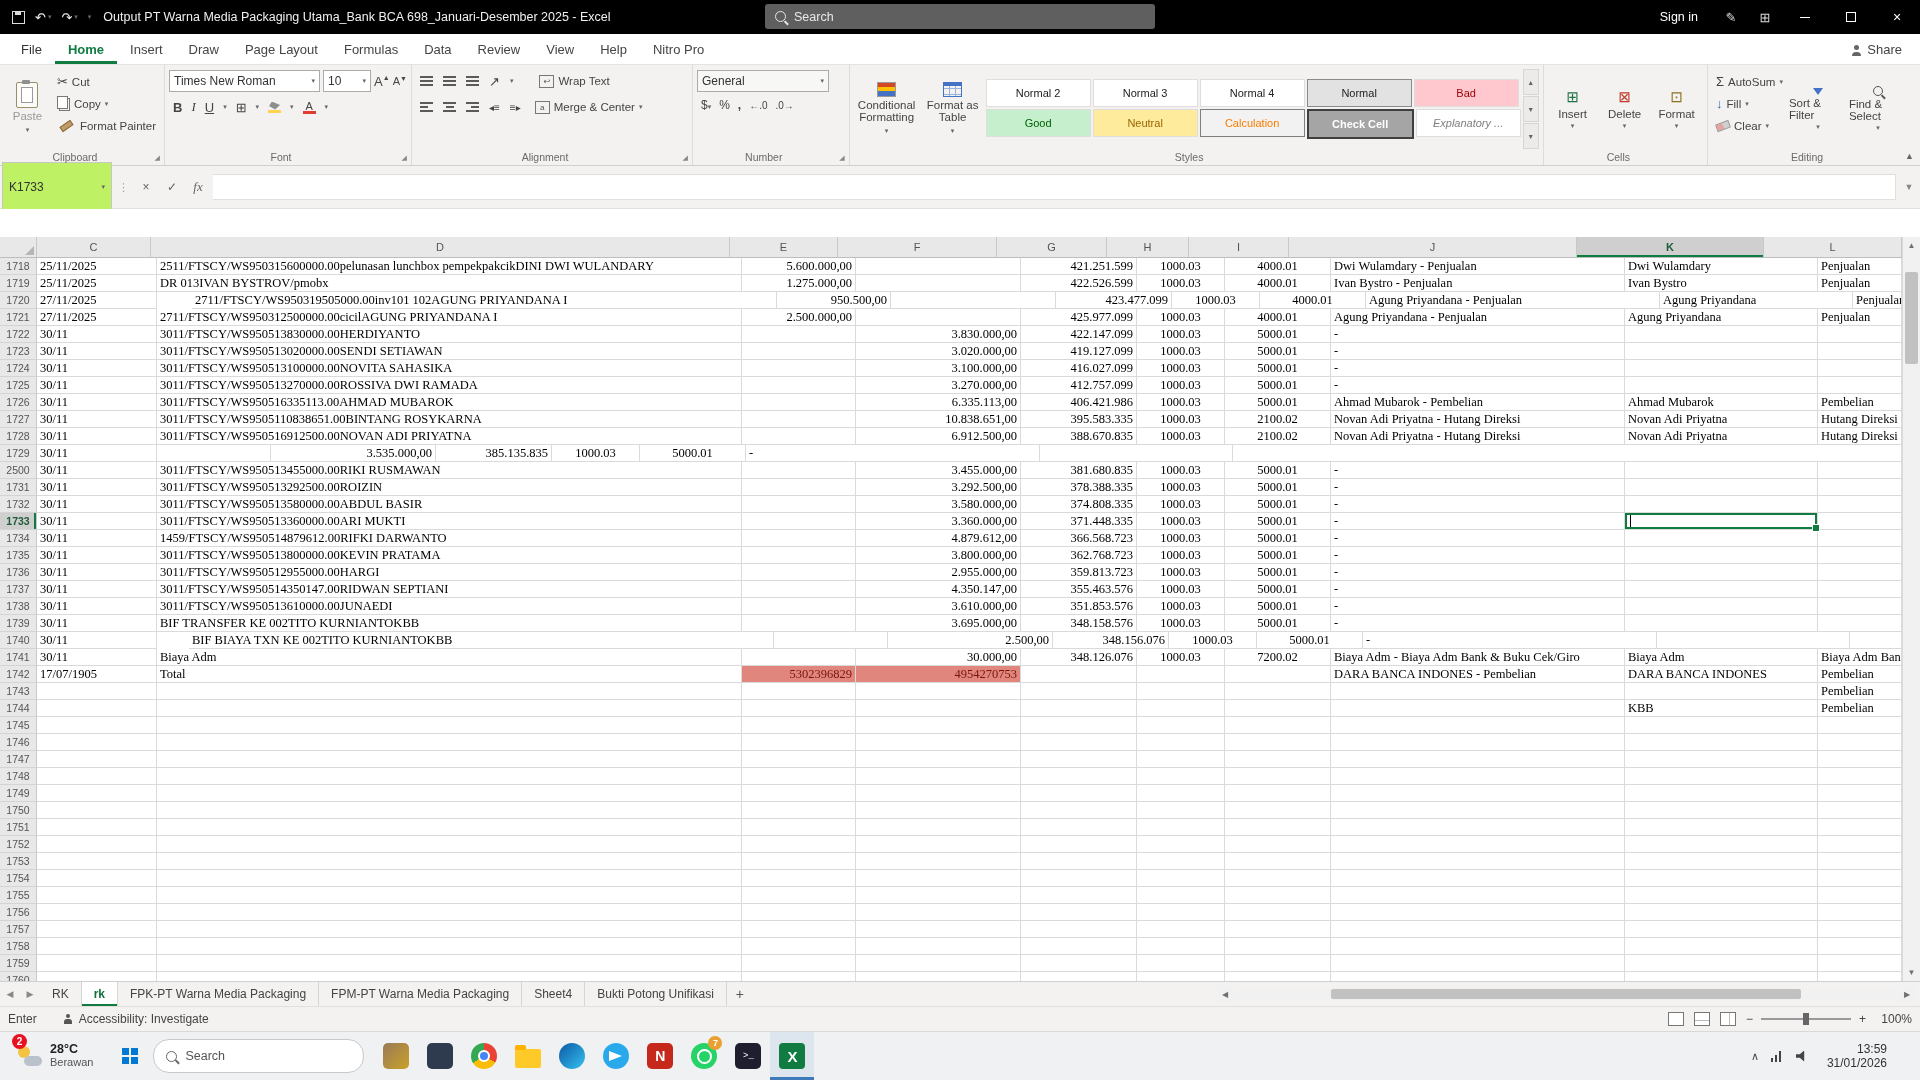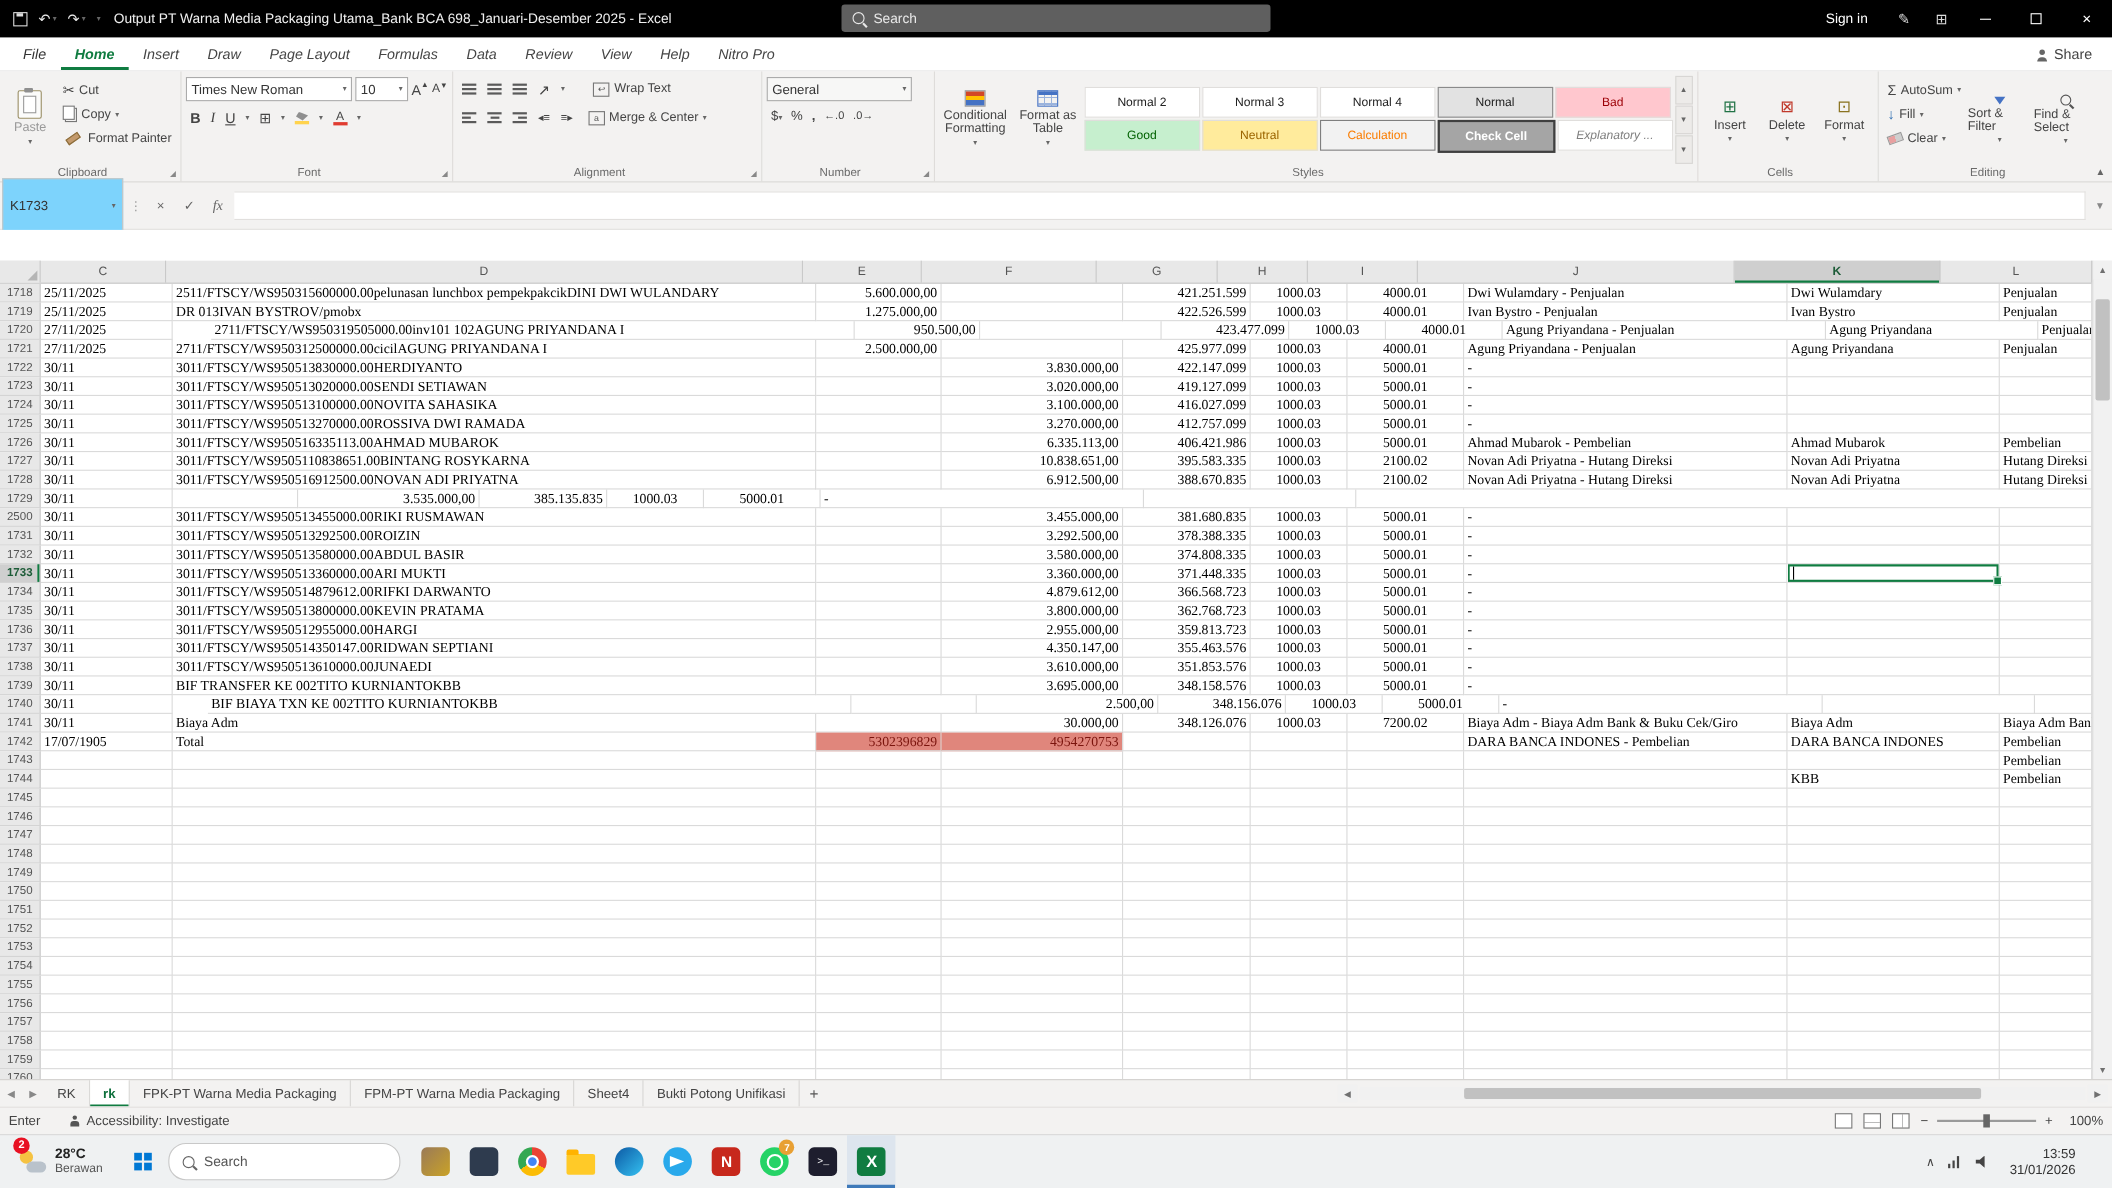--- a/index.html
+++ b/index.html
@@ -20,21 +20,21 @@
   .tb-right{margin-left:auto;display:flex;align-items:center;height:100%;}
   .signin{font-size:12.5px;color:#fff;padding:0 16px;}
   .tb-ic{width:34px;text-align:center;font-size:13px;color:#ddd;}
   .winbtn{width:46px;height:34px;display:grid;place-items:center;color:#fff;font-size:14px;}
   .win-min{width:10px;height:1px;background:#fff;}
   .win-rest{width:8px;height:8px;border:1px solid #fff;position:relative;background:#000;}
   .win-rest::before{content:'';position:absolute;top:-3px;left:2px;width:8px;height:8px;border:1px solid #fff;z-index:-1;}
 
   
   .ribbontabs{height:30px;background:#fff;display:flex;align-items:stretch;padding-left:8px;flex:none;border-bottom:1px solid #e3e3e3;}
-  .rtab{padding:0 13px;font-size:13px;color:#444;display:flex;align-items:center;font-style:italic;}
+  .rtab{padding:0 13px;font-size:13px;color:#444;display:flex;align-items:center;}
   .rtab.file{color:#333;font-weight:400;}
   .rtab.active{color:#107C41;font-weight:700;box-shadow:inset 0 -3px 0 #107C41;}
   .share{margin-left:auto;display:flex;align-items:center;gap:6px;padding:0 18px;font-size:13px;color:#444;}
   .ic-person{width:9px;height:9px;position:relative;}
   .ic-person::before{content:'';position:absolute;top:0;left:2px;width:5px;height:5px;border-radius:50%;background:#666;}
   .ic-person::after{content:'';position:absolute;bottom:-2px;left:0;width:9px;height:4px;border-radius:4px 4px 0 0;background:#666;}
 
   
   .ribbon{height:100px;background:#F3F2F1;display:flex;flex:none;border-bottom:1px solid #D2D0CE;font-size:11.5px;color:#444;}
   .rgroup{position:relative;border-right:1px solid #DEDCDA;padding:4px 4px 16px 4px;display:flex;gap:2px;}
@@ -84,21 +84,21 @@
   .ins{color:#217346;font-size:15px;} .del{color:#C0392B;font-size:15px;} .fmt{color:#8a7320;font-size:15px;}
   .editcol{display:flex;flex-direction:column;gap:1px;padding-top:2px;}
   .ic-funnel{width:0;height:0;border-left:5px solid transparent;border-right:5px solid transparent;border-top:7px solid #4472C4;}
   .ic-magd{width:8px;height:8px;border:1.5px solid #555;border-radius:50%;position:relative;}
   .ic-magd::after{content:'';position:absolute;width:5px;height:1.5px;background:#555;transform:rotate(45deg);right:-4px;bottom:-2px;}
   .ic-erase{width:12px;height:6px;background:linear-gradient(to right,#E8A0A0 50%,#cfcfcf 50%);border:1px solid #999;transform:rotate(-20deg);}
   .collapse{position:absolute;right:6px;bottom:4px;font-size:9px;color:#666;}
 
   
   .fbar{height:34px;background:#F3F2F1;display:flex;align-items:center;padding:4px 2px;gap:4px;flex:none;border-bottom:1px solid #E1DFDD;}
-  .namebox{width:96px;height:24px;background:#7dd3fc;border:1px solid #C8C6C4;display:flex;align-items:center;justify-content:space-between;padding:12px 6px;font-size:12px;color:#333;}
+  .namebox{width:96px;height:24px;background:#bef264;border:1px solid #C8C6C4;display:flex;align-items:center;justify-content:space-between;padding:12px 6px;font-size:12px;color:#333;}
   .fdots{color:#9a9a9a;font-size:11px;padding:0 2px;}
   .fbtn{width:22px;height:24px;display:grid;place-items:center;font-size:12px;color:#666;}
   .fx{font-style:italic;font-family:"Liberation Serif",serif;font-size:13px;}
   .finput{flex:1;height:24px;background:#fff;border:1px solid #E1DFDD;border-left:none;padding:0 6px;font-size:12px;display:flex;align-items:center;}
   .fexp{width:18px;text-align:center;color:#888;font-size:9px;}
   .fgap{height:28px;background:#fff;flex:none;}
 
   
   .gridwrap{flex:1;display:flex;min-height:0;}
   .gridcol{flex:1;display:flex;flex-direction:column;min-width:0;}
@@ -704,21 +704,21 @@
             <div class="cell" style="text-align: right; width: 109px;">371.448.335</div>
             <div class="cell" style="text-align: center; width: 81px;">1000.03</div>
             <div class="cell" style="text-align: center; width: 99px;">5000.01</div>
             <div class="cell" style="text-align: left; width: 287px;">-</div>
             <div class="cell sel" style="text-align: left; width: 186px;"></div>
             <div class="cell flexcol" style="text-align: left;"></div>
           </div>
           <div class="grow">
             <div class="row-h">1734</div>
             <div class="cell" style="text-align: left; width: 113px;">30/11</div>
-            <div class="cell" style="text-align: left; width: 578px;">3011/FTSCY/WS950514879612.00RIFKI DARWANTO</div>
+            <div class="cell" style="text-align: left; width: 578px;">1459/FTSCY/WS950514879612.00RIFKI DARWANTO</div>
             <div class="cell" style="text-align: right; width: 107px;"></div>
             <div class="cell" style="text-align: right; width: 158px;">4.879.612,00</div>
             <div class="cell" style="text-align: right; width: 109px;">366.568.723</div>
             <div class="cell" style="text-align: center; width: 81px;">1000.03</div>
             <div class="cell" style="text-align: center; width: 99px;">5000.01</div>
             <div class="cell" style="text-align: left; width: 287px;">-</div>
             <div class="cell" style="text-align: left; width: 186px;"></div>
             <div class="cell flexcol" style="text-align: left;"></div>
           </div>
           <div class="grow">

